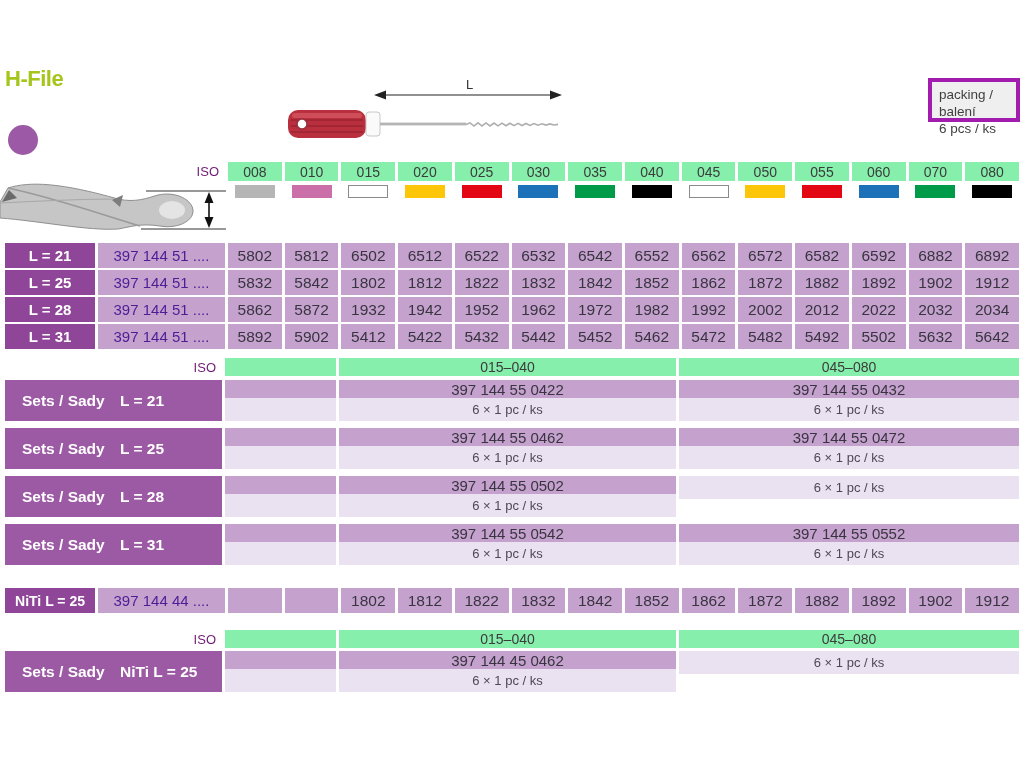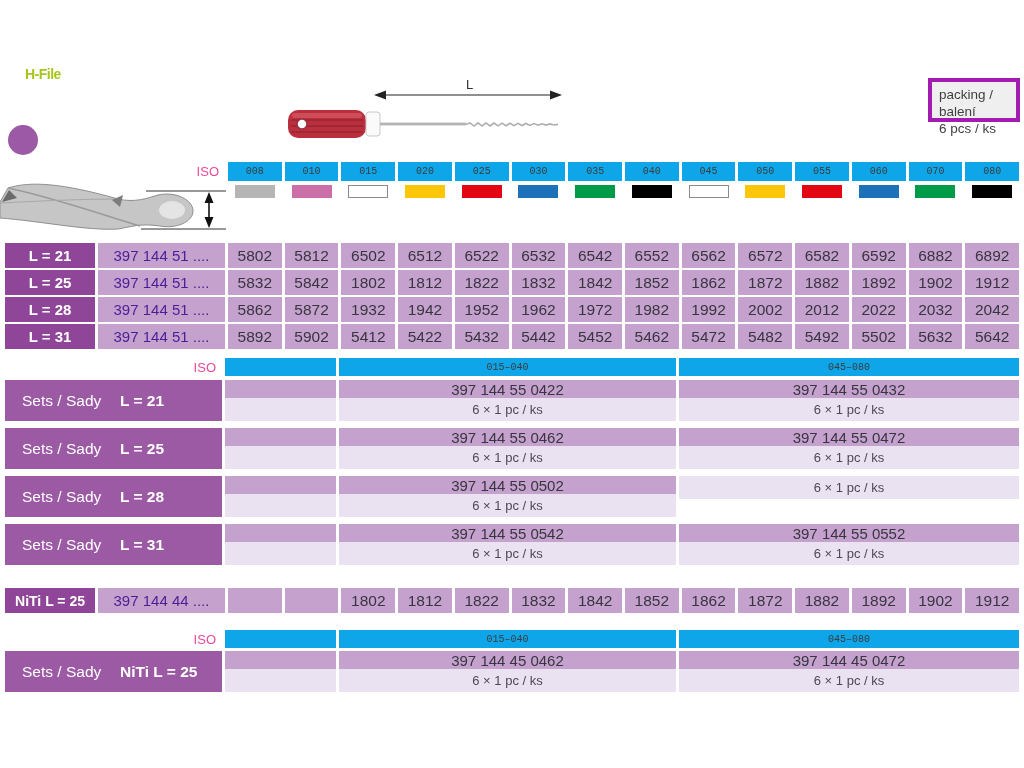--- a/index.html
+++ b/index.html
@@ -1,50 +1,50 @@
 <!DOCTYPE html>
 <html><head>
 <meta charset="utf-8">
 <style>
   html,body{margin:0;padding:0;background:#fff;}
   #stage{position:relative;width:1024px;height:768px;background:#fff;overflow:hidden;
          font-family:"Liberation Sans",sans-serif;color:#37343c;}
 
   
-  .title{position:absolute;left:5px;top:66px;font-size:14px;font-weight:bold;
-         color:var(--green,#a5c51d);letter-spacing:-0.5px;margin-left:20px;}
+  .title{position:absolute;left:5px;top:66px;font-size:22px;font-weight:bold;
+         color:var(--green,#a5c51d);letter-spacing:-0.5px;}
   .bullet{position:absolute;left:8px;top:125px;width:30px;height:30px;border-radius:50%;
           background:var(--circle,#9c59a5);}
   .packing-box{position:absolute;left:928px;top:78px;width:92px;height:44px;
                background:#f0efef;border:4px solid #a21caf;box-sizing:border-box;
                padding:4px 7px;font-size:13.5px;line-height:17px;color:#3f3f3f;}
   .gfx{position:absolute;}
 
   
   .tbl-grid{position:absolute;left:5px;width:1014px;display:grid;
             grid-template-columns:90px 127px repeat(14,1fr);
             column-gap:3px;row-gap:2px;}
   .cell{display:flex;align-items:center;justify-content:center;box-sizing:border-box;}
-  .iso-lab{justify-content:flex-end;padding-right:6px;font-size:13px;color:#ec4899;}
-  .gray-h{background:#0ea5e9;color:#3c3c3c;font-size:10px;font-family:Liberation Mono, monospace;}
+  .iso-lab{justify-content:flex-end;padding-right:6px;font-size:13px;color:#701a75;}
+  .gray-h{background:#86efac;color:#3c3c3c;font-size:14px;}
   .hdr-purple{background:var(--purple-hdr,#8f4698);color:#fff;font-weight:bold;font-size:15px;}
   .hdr-purple.small{font-size:14px;}
   .cell-num{background:var(--cell,#c5a2ce);color:#383440;font-size:15.5px;}
   .cell-pre{background:var(--cell,#c5a2ce);color:#4c1d95;font-size:15px;}
   .sw{width:40px;height:13px;margin:0 auto;}
   .sw.outlined{width:38px;height:11px;border:1px solid #8a8a8a;background:#fff;}
 
   
   .sets-grid{position:absolute;left:5px;width:1014px;display:grid;
              grid-template-columns:217px 111px 337px 1fr;column-gap:3px;}
   .iso-h-row{height:18px;}
   .iso-h-row .cell{height:18px;}
   .set-hdr{background:var(--purple-sets,#9c5aa5);color:#fff;font-size:15.5px;
            display:flex;align-items:center;padding-left:17px;box-sizing:border-box;}
-  .set-hdr .lab{width:98px;font-weight:normal;}
+  .set-hdr .lab{width:98px;font-weight:bold;}
   .set-hdr .var{font-weight:bold;}
   .stack{display:flex;flex-direction:column;}
   .stack .ord{height:18px;background:var(--cell,#c5a2ce);display:flex;align-items:center;
               justify-content:center;font-size:15px;color:#383440;}
   .stack .pck{height:23px;background:var(--cell-light,#eae2f0);display:flex;align-items:center;
               justify-content:center;font-size:13px;color:#4e4856;}
 </style>
 </head>
 <body>
 
@@ -194,21 +194,21 @@
       <div class="cell cell-num">1942</div>
       <div class="cell cell-num">1952</div>
       <div class="cell cell-num">1962</div>
       <div class="cell cell-num">1972</div>
       <div class="cell cell-num">1982</div>
       <div class="cell cell-num">1992</div>
       <div class="cell cell-num">2002</div>
       <div class="cell cell-num">2012</div>
       <div class="cell cell-num">2022</div>
       <div class="cell cell-num">2032</div>
-      <div class="cell cell-num">2042</div>
+      <div class="cell cell-num">2034</div>
       <div class="cell hdr-purple">L = 31</div>
       <div class="cell cell-pre">397 144 51 ....</div>
       <div class="cell cell-num">5892</div>
       <div class="cell cell-num">5902</div>
       <div class="cell cell-num">5412</div>
       <div class="cell cell-num">5422</div>
       <div class="cell cell-num">5432</div>
       <div class="cell cell-num">5442</div>
       <div class="cell cell-num">5452</div>
       <div class="cell cell-num">5462</div>
@@ -333,19 +333,18 @@
         </div>
         <div class="stack">
           <div class="ord"></div>
           <div class="pck"></div>
         </div>
         <div class="stack">
           <div class="ord">397 144 45 0462</div>
           <div class="pck">6 × 1 pc / ks</div>
         </div>
         <div class="stack">
-          <div class="ord">397 144 45 0472</div>
           <div class="pck">6 × 1 pc / ks</div>
         </div>
       </div>
     </div>
 
 </div>
 
 </body></html>

